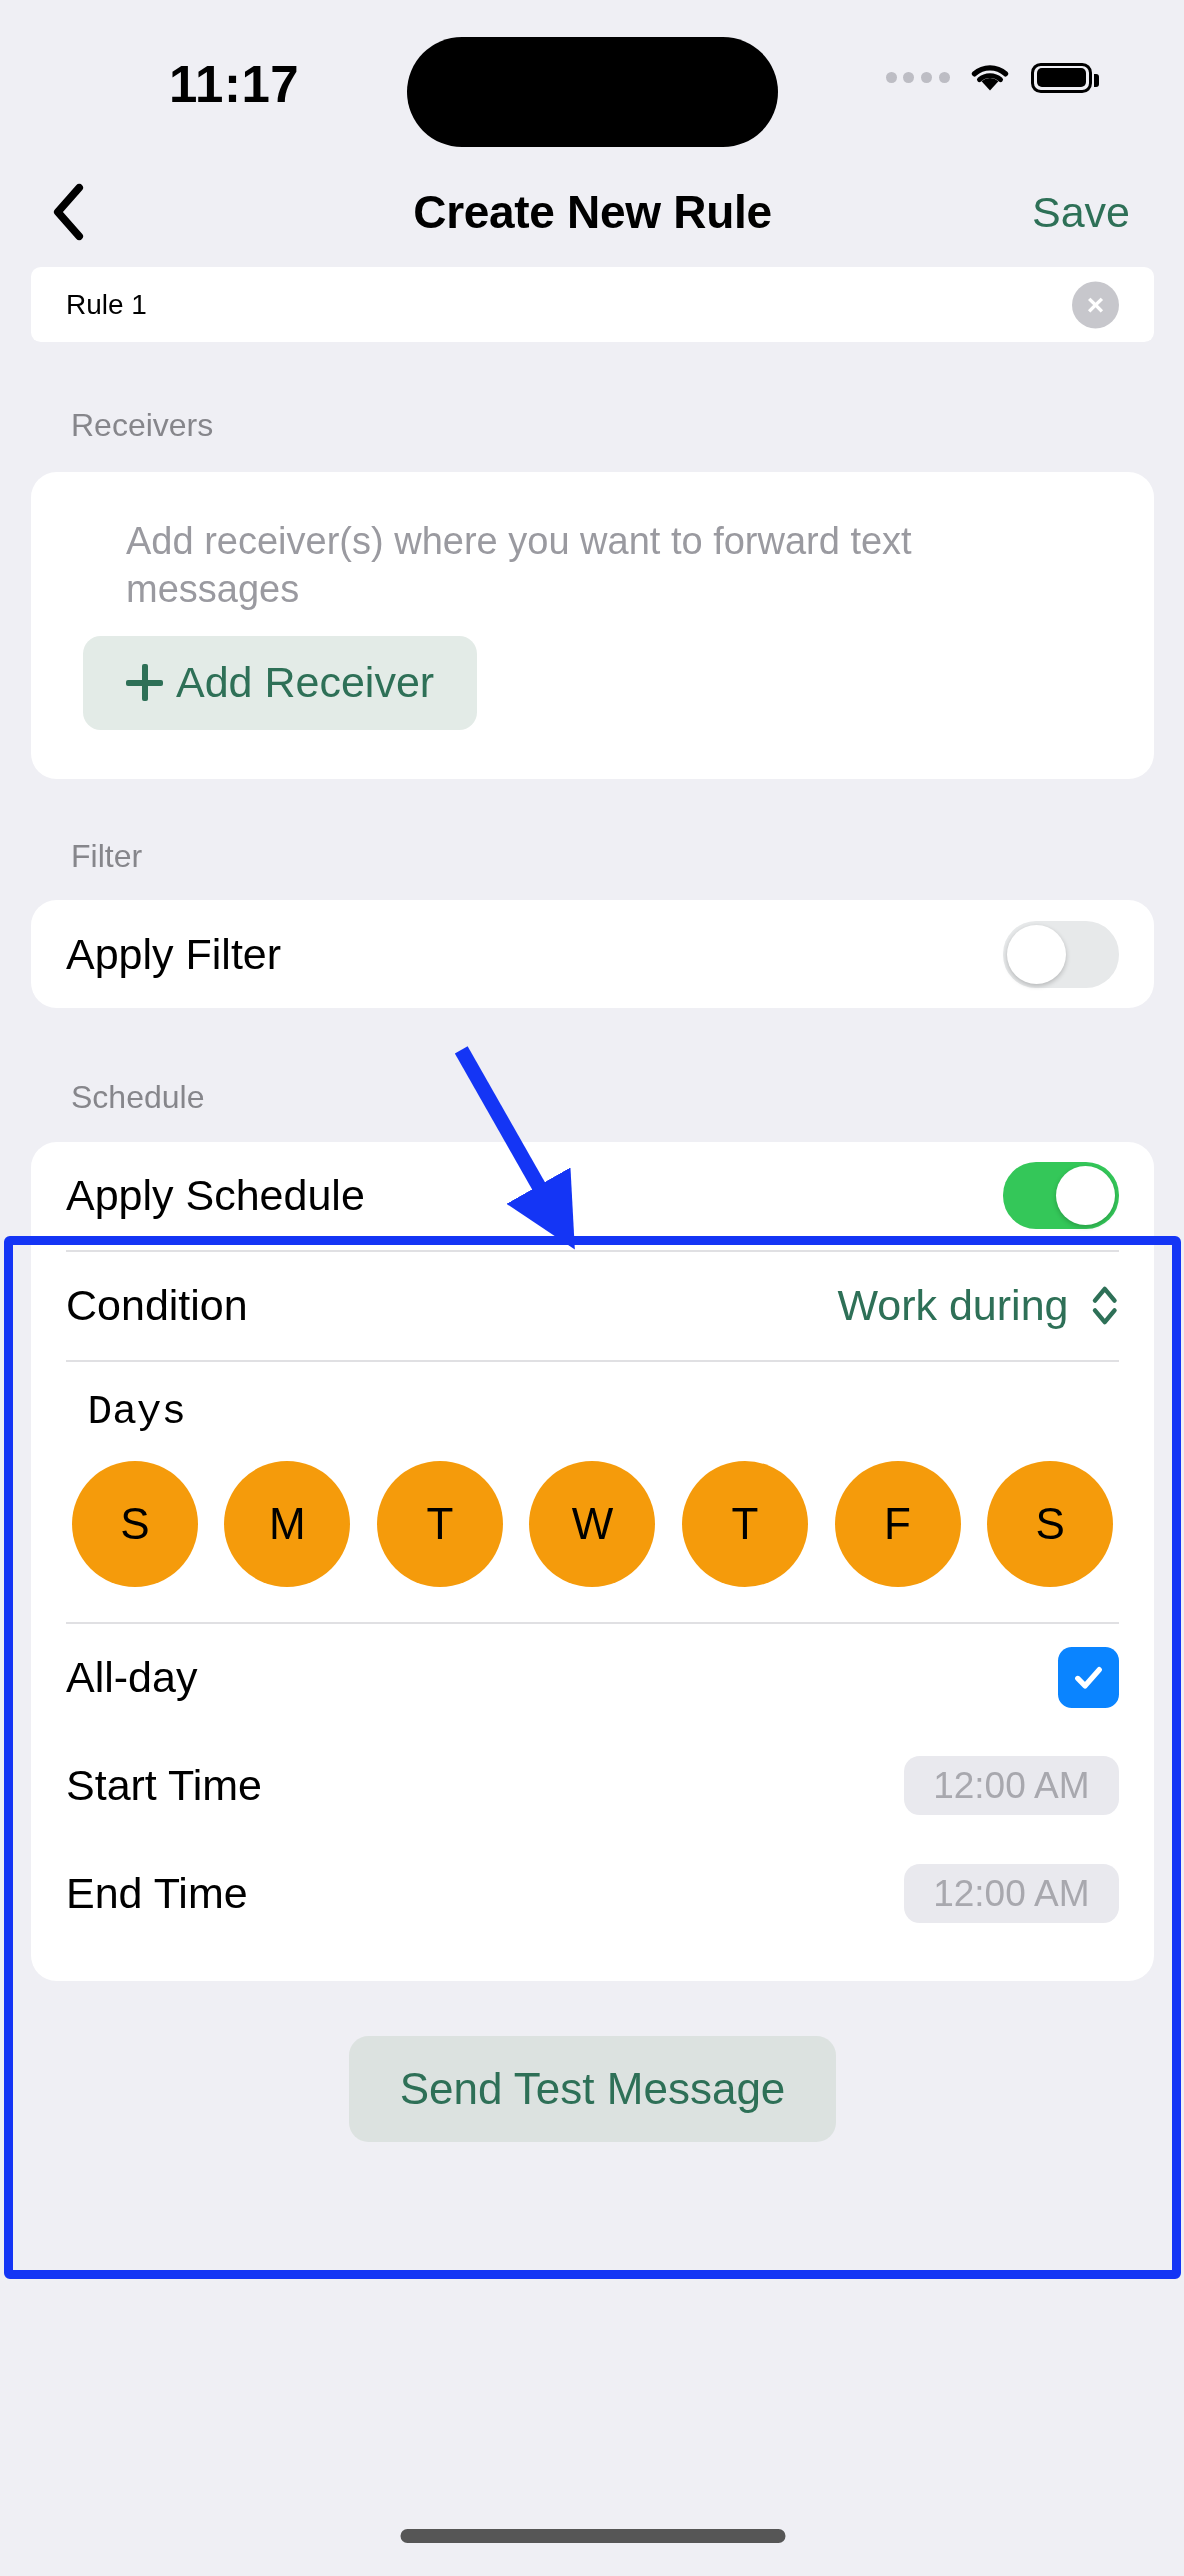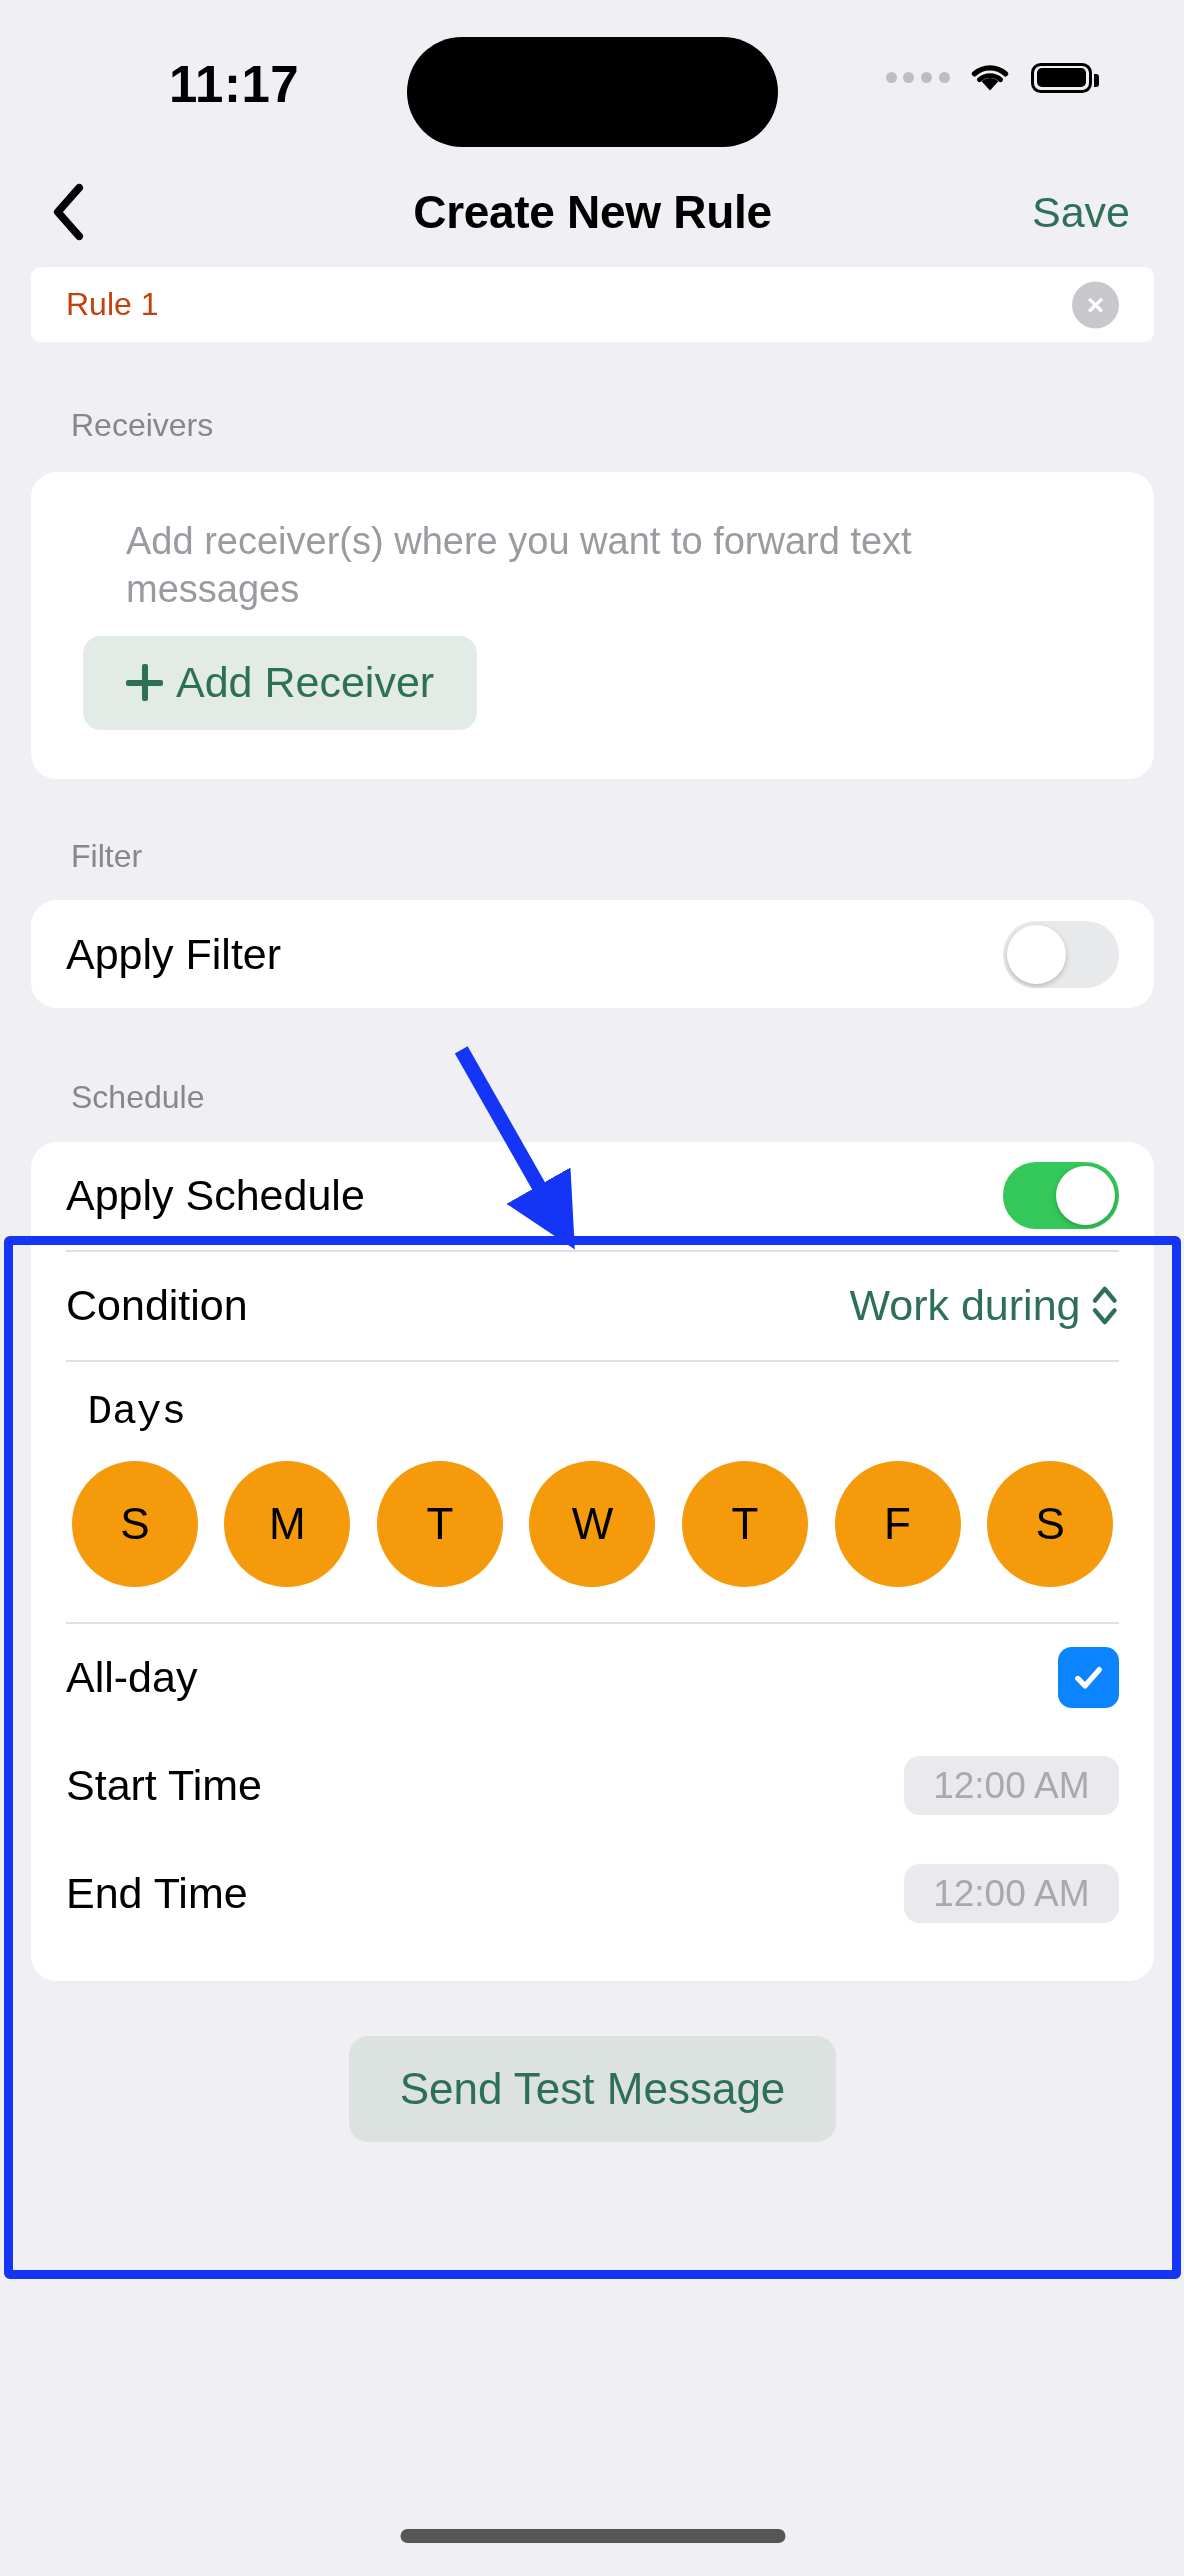--- a/index.html
+++ b/index.html
@@ -72,21 +72,21 @@
     padding:0 0 0 71px;
   }
 
   
   .name-field {
     position:relative; background:#fff; border-radius:9.8px;
     margin:0 31px; height:75px;
     display:flex; align-items:center;
     padding:0 35px;
   }
-  .name-field .val { font-size:32px; color:#c2410c; }
+  .name-field .val { font-size:28px; color:#000000; }
   .clear-btn {
     position:absolute; right:35px; top:50%; transform:translateY(-50%);
     width:47px; height:47px; border-radius:50%;
     background:#C7C7CC; color:#fff;
     display:flex; align-items:center; justify-content:center;
     font-size:30px; line-height:1; font-weight:600;
   }
 
   
   .recv-card { padding:45px 52px 49px; text-align:left; }
@@ -123,21 +123,21 @@
   .toggle.off { background:#E7E9EA; }
   .toggle.on  { background:#34C759; }
   .toggle .knob {
     position:absolute; top:3.9px; width:59px; height:59px; border-radius:50%;
     background:#fff; box-shadow:0 2px 4.9px rgba(0,0,0,0.22);
   }
   .toggle.off .knob { left:3.9px; }
   .toggle.on  .knob { left:53px; }
 
   
-  .cond-val { display:flex; align-items:center; gap:9px; font-size:43px; color:#2E7057;text-align:right; }
+  .cond-val { display:flex; align-items:center; gap:21px; font-size:43px; color:#2E7057;text-align:right; }
   .updown { display:block; }
 
   
   .days-block { padding:19.6px 35px 35px; }
   .days-title { font-size:41px; color:#000; padding:7.9px 0 25.5px 21.6px;font-family:Liberation Mono, monospace; }
   .days-row { display:flex; justify-content:space-between; padding:0 5.9px; }
   .day {
     width:126px; height:126px; border-radius:50%;
     background:#F59B0B; color:#000;
     display:flex; align-items:center; justify-content:center;

